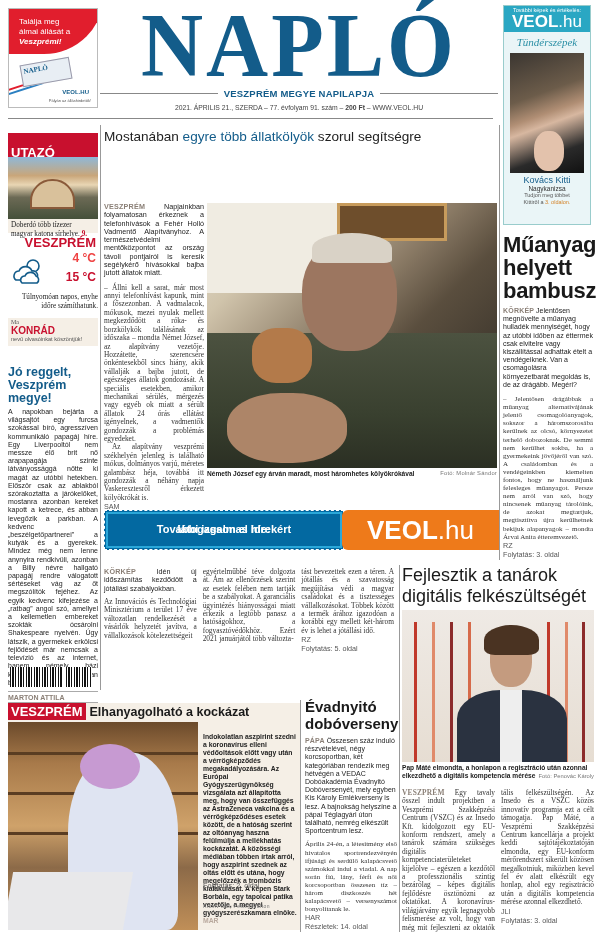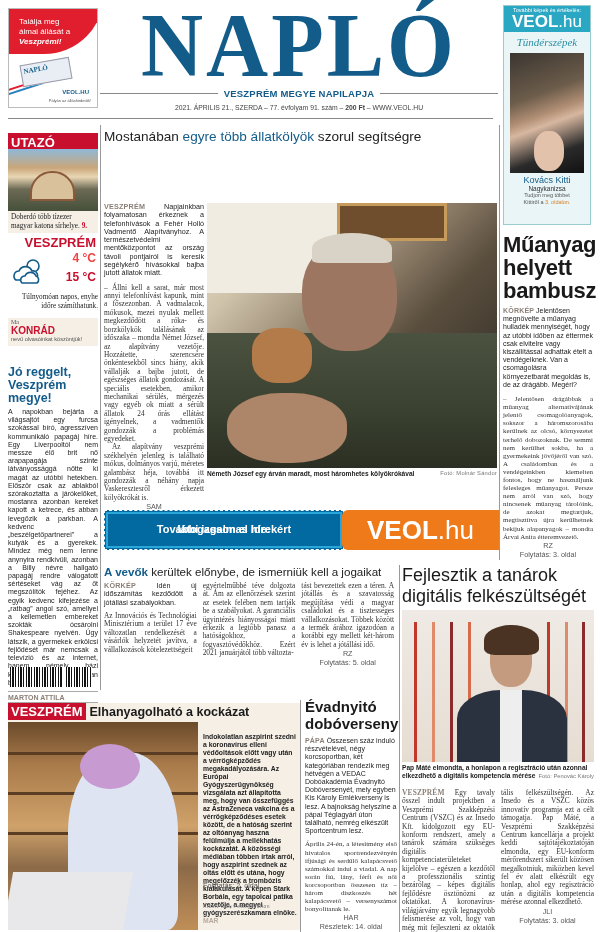--- a/index.html
+++ b/index.html
@@ -3,21 +3,21 @@
 <meta charset="utf-8">
 <style>
 *{box-sizing:border-box;margin:0;padding:0}
 html,body{width:600px;height:932px;background:#fff;overflow:hidden}
 body{position:relative;font-family:"Liberation Sans",sans-serif;color:#1a1a1a}
 .abs{position:absolute}
 .txt{font-size:7.2px;line-height:8.3px;text-align:justify;color:#222}
 .txt-s{font-family:"Liberation Serif",serif;font-size:7.4px;line-height:8.4px;text-align:justify;color:#333}
 .txt-b{font-size:7.3px;line-height:8.4px;color:#222;font-weight:bold}
 .kicker{color:#8a7f76;font-weight:bold;letter-spacing:.2px}
-.cont{font-size:7.2px;color:#555;text-align:center}
+.cont{font-size:7.2px;color:#555;text-align:left}
 .photo{overflow:hidden}
 .vline{background:#999;width:1px}
 
 
 #ad-left{left:8px;top:8px;width:90px;height:100px;border:1px solid #bbb;background:#fff;overflow:hidden}
 #ad-left .redblob{position:absolute;left:-10px;top:-20px;width:105px;height:65px;background:#e11e2d;border-radius:0 0 60px 0}
 #ad-left .t1{position:absolute;left:10px;top:8px;font-size:8px;line-height:10px;color:#fff}
 #ad-left .t1 b{font-style:italic}
 #ad-left .paper{position:absolute;left:12px;top:52px;width:50px;height:22px;background:#e8eef4;border:1px solid #99a;transform:rotate(-10deg)}
 #ad-left .paper span{display:block;font-size:7px;font-weight:bold;color:#135c8a;padding:2px;font-family:"Liberation Serif",serif}
@@ -41,21 +41,21 @@
 #ad-right .script{font-family:"Liberation Serif",serif;font-style:italic;color:#2a8fa5;font-size:11px;text-align:center;margin-top:4px}
 #ad-right .pic{margin:5px 6px 0;height:120px;background:linear-gradient(160deg,#3b3631 0%,#6c5c4a 35%,#b08e74 50%,#d7b7a0 58%,#2a2a2a 80%,#111 100%)}
 #ad-right .pic .face{position:absolute;left:24px;top:78px;width:30px;height:40px;border-radius:45%;background:#e3c2ac}
 #ad-right .nm{text-align:center;font-size:9px;color:#135c8a;margin-top:2px}
 #ad-right .pl{text-align:center;font-size:6.5px;color:#333}
 #ad-right .more{text-align:center;font-size:5.5px;color:#555;line-height:6.5px}
 #ad-right .more b{color:#d4832a;font-weight:normal}
 
 
 #utazo{left:8px;top:133px;width:90px;height:100px;background:#f5efe6}
-#utazo .hd{background:#c8102e;color:#fff;font-weight:bold;font-size:13px;padding:2px 3px;height:16px;line-height:16px}
+#utazo .hd{background:#c8102e;color:#fff;font-weight:bold;font-size:13px;padding:12px 3px;height:16px;line-height:16px}
 #utazo .img{height:62px;background:linear-gradient(180deg,#8fb8d8 0%,#c9a67a 30%,#e9d6b4 45%,#6c6a55 65%,#45503a 100%)}
 #utazo .arch{position:absolute;left:22px;top:22px;width:45px;height:30px;border-radius:22px 22px 0 0;background:#d9c19b;border:2px solid #8a5a3a}
 #utazo .cap{font-family:"Liberation Serif",serif;font-size:7.2px;line-height:9px;padding:2px 3px;color:#222}
 #utazo .cap b{color:#c8102e}
 
 #weather{left:8px;top:233px;width:90px;height:70px}
 #weather .t{position:absolute;right:2px;top:2px;font-size:13px;font-weight:bold;color:#c8102e}
 #weather .lo{position:absolute;right:2px;top:18px;font-size:12px;font-weight:bold;color:#ef4444}
 #weather .hi{position:absolute;right:2px;top:37px;font-size:12px;font-weight:bold;color:#c8102e}
 #weather .ic{position:absolute;left:4px;top:22px;width:34px;height:30px}
@@ -261,21 +261,20 @@
 </div>
 
 <div id="banner" class="abs">
   <div class="bl">
     <span><span>További izgalmas hírekért</span><br><span>látogasson el ide:</span></span>
   </div>
   <div class="or"><span>VEOL</span><i>.hu</i></div>
 </div>
 
 <div id="warr" class="abs">
-  <div class="subh"><span>A vevők</span><b style="font-weight:normal"> kerültek előnybe, de ismerniük kell a jogaikat</b></div>
   <div class="cols">
     <div class="c">
       <div class="txt"><span class="kicker">KÖRKÉP</span><span> Idén új időszámítás kezdődött a jótállási szabályokban.</span></div>
       <div class="txt-s" style="margin-top:5px">Az Innovációs és Technológiai Minisztérium a terület 17 éve változatlan rendelkezését a vásárlók helyzetét javítva, a vállalkozások kötelezettségeit</div>
     </div>
     <div class="c txt-s">egyértelműbbé téve dolgozta át. Ám az ellenőrzések szerint az esetek felében nem tartják be a szabályokat. A garanciális ügyintézés hiányosságai miatt érkezik a legtöbb panasz a hatóságokhoz, a fogyasztóvédőkhöz. Ezért 2021 januárjától több változta-</div>
     <div class="c">
       <div class="txt-s">tást bevezettek ezen a téren. A jótállás és a szavatosság megújítása védi a magyar családokat és a tisztességes vállalkozásokat. Többek között a termék árához igazodóan a korábbi egy mellett két-három év is lehet a jótállási idő.</div>
       <div class="cont">RZ</div>
       <div class="cont">Folytatás: 5. oldal</div>

